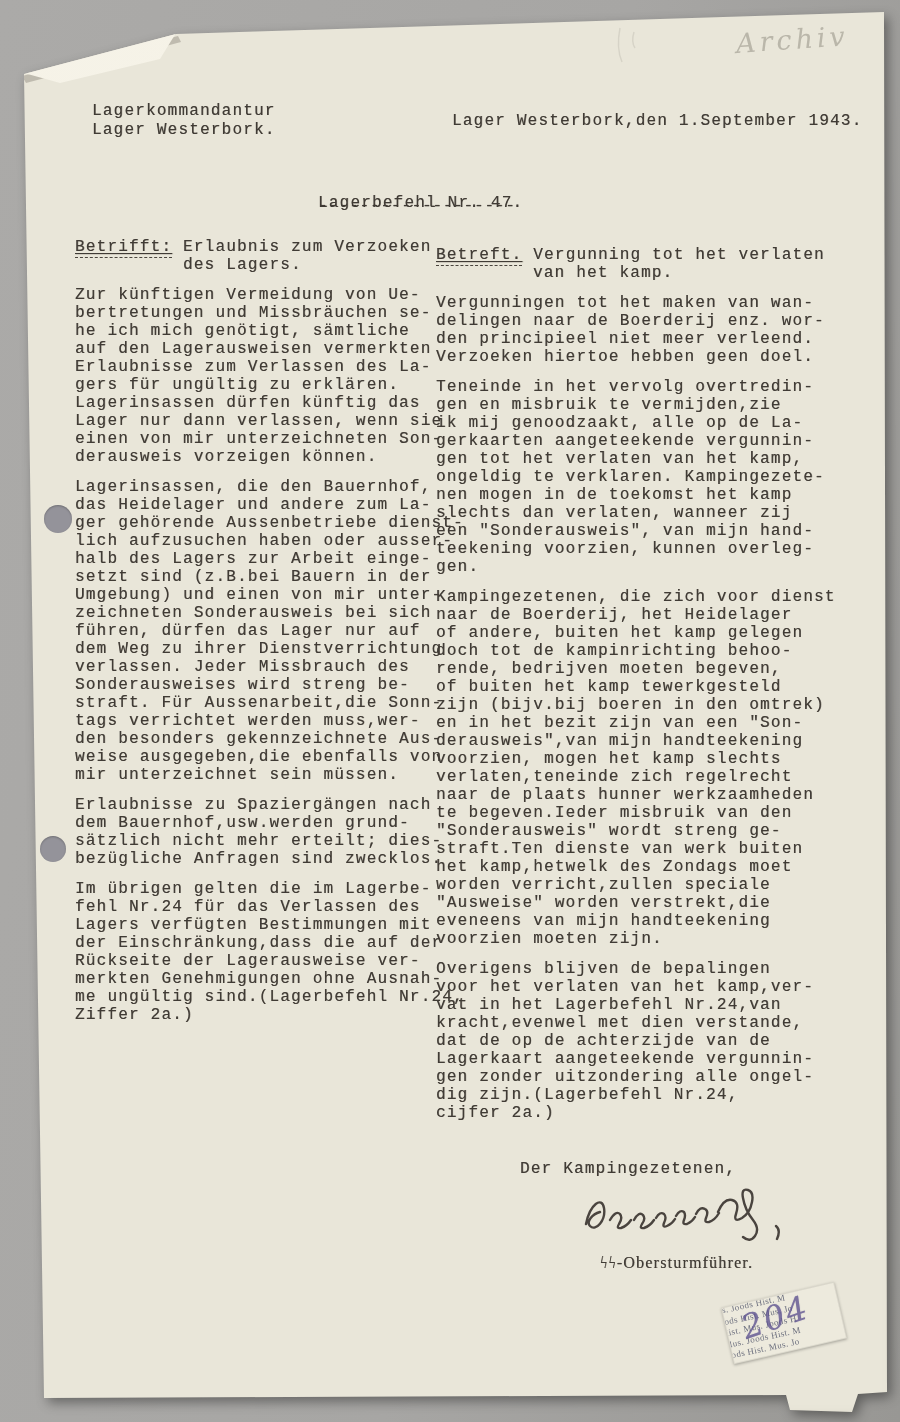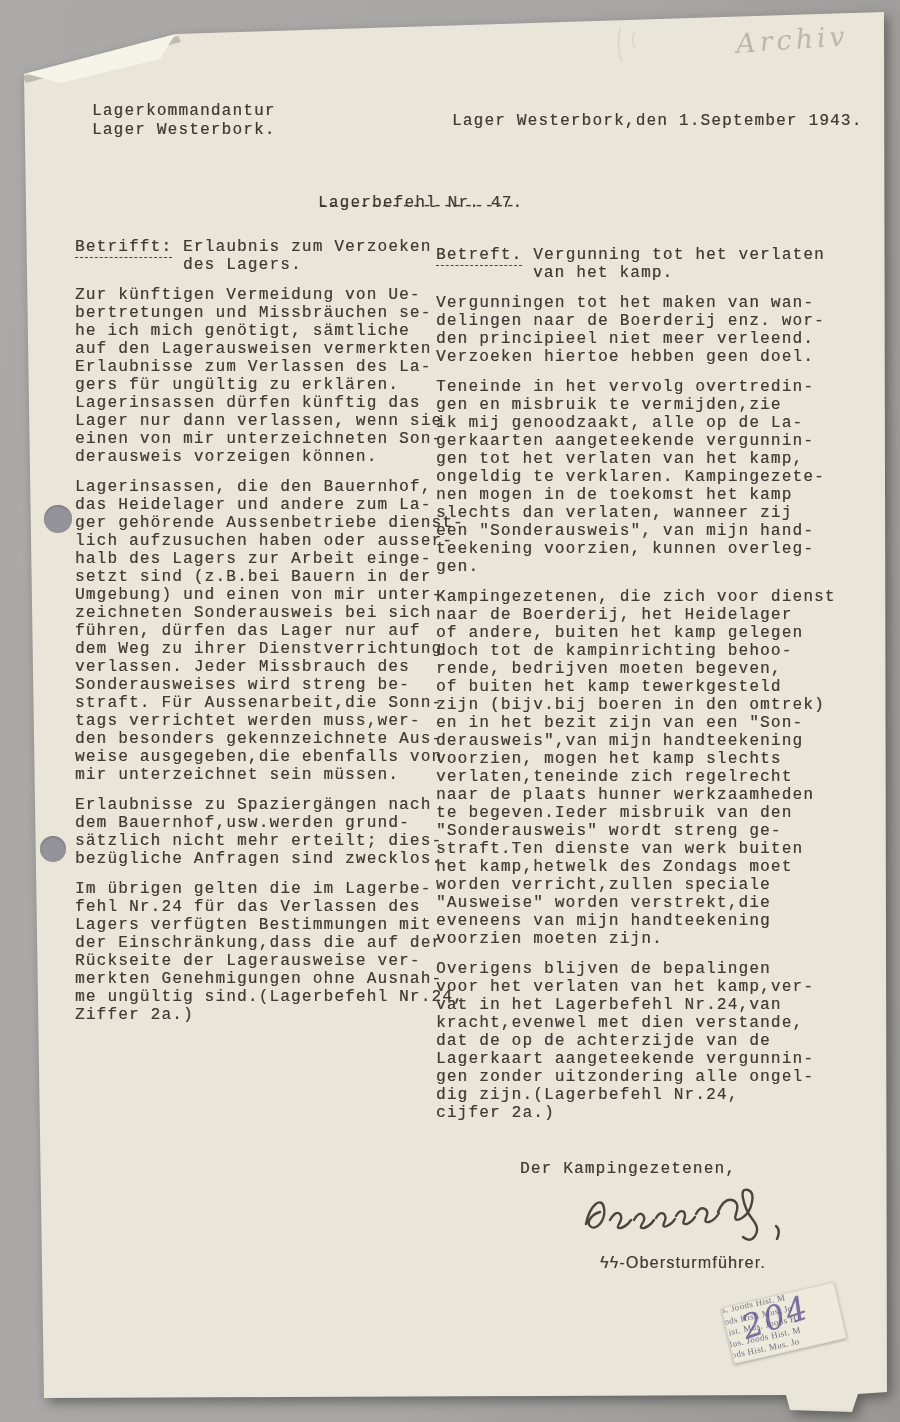--- a/index.html
+++ b/index.html
@@ -23,34 +23,34 @@
   .hole{position:absolute;border-radius:50%;background:#94939a;box-shadow:inset 0 1px 2px rgba(0,0,0,.25);}
   .hole1{left:44px;top:505px;width:28px;height:28px;}
   .hole2{left:40px;top:836px;width:26px;height:26px;}
 
   .ink{color:#403b35;text-shadow:0.4px 0.3px 0.6px rgba(62,57,50,.55);
        font-size:16px;letter-spacing:1.2px;line-height:18px;}
   .abs{position:absolute;}
   .para{white-space:pre-line;margin:0 0 12px 0;}
   .hang-de{padding-left:108px;text-indent:-108px;}
   .hang-nl{padding-left:97px;text-indent:-97px;}
-  .u{text-underline-offset:2px;border-bottom:1px dashed #4a453e;padding-bottom:1px;}
+  .u{text-decoration:underline;text-underline-offset:2px;border-bottom:1px dashed #4a453e;padding-bottom:1px;}
   .col{position:absolute;}
   .col-de{left:75px;top:238px;width:400px;}
   .col-nl{left:436px;top:246px;width:424px;line-height:18px;}
   .col-nl .para{line-height:18px;}
 
   .sender{left:92px;top:102px;line-height:19px;}
   .dateline{left:452px;top:112px;}
   .title{left:318px;top:178px;margin-top:16px;}
   .title-u{left:318px;top:197px;letter-spacing:0.8px;}
 
   .closing{margin-top:20px;padding-left:84px;white-space:pre-line;}
   .sig-svg{display:block;margin:0px 0 -8px 56px;}
-  .rank{padding-left:80px;font-family:Liberation Sans, sans-serif;}
+  .rank{padding-left:80px;font-family:Liberation Serif, serif;}
 
   .archive-note{left:736px;top:24px;font-family:"DejaVu Serif",serif;font-style:italic;
        font-size:27px;color:#b2aea2;letter-spacing:4px;transform:rotate(-4deg);opacity:.85;}
   .smudge{left:600px;top:22px;opacity:.14;}
 
   .stamp{left:726px;top:1294px;width:114px;height:56px;background:#edeadd;
        transform:rotate(-13deg);box-shadow:0 1px 3px rgba(0,0,0,.3);overflow:hidden;
        border:1px solid rgba(0,0,0,.08);}
   .stamp-rows{position:absolute;left:-6px;top:-2px;width:150px;
        font-family:"Liberation Serif","DejaVu Serif",serif;font-size:9px;line-height:11.5px;

